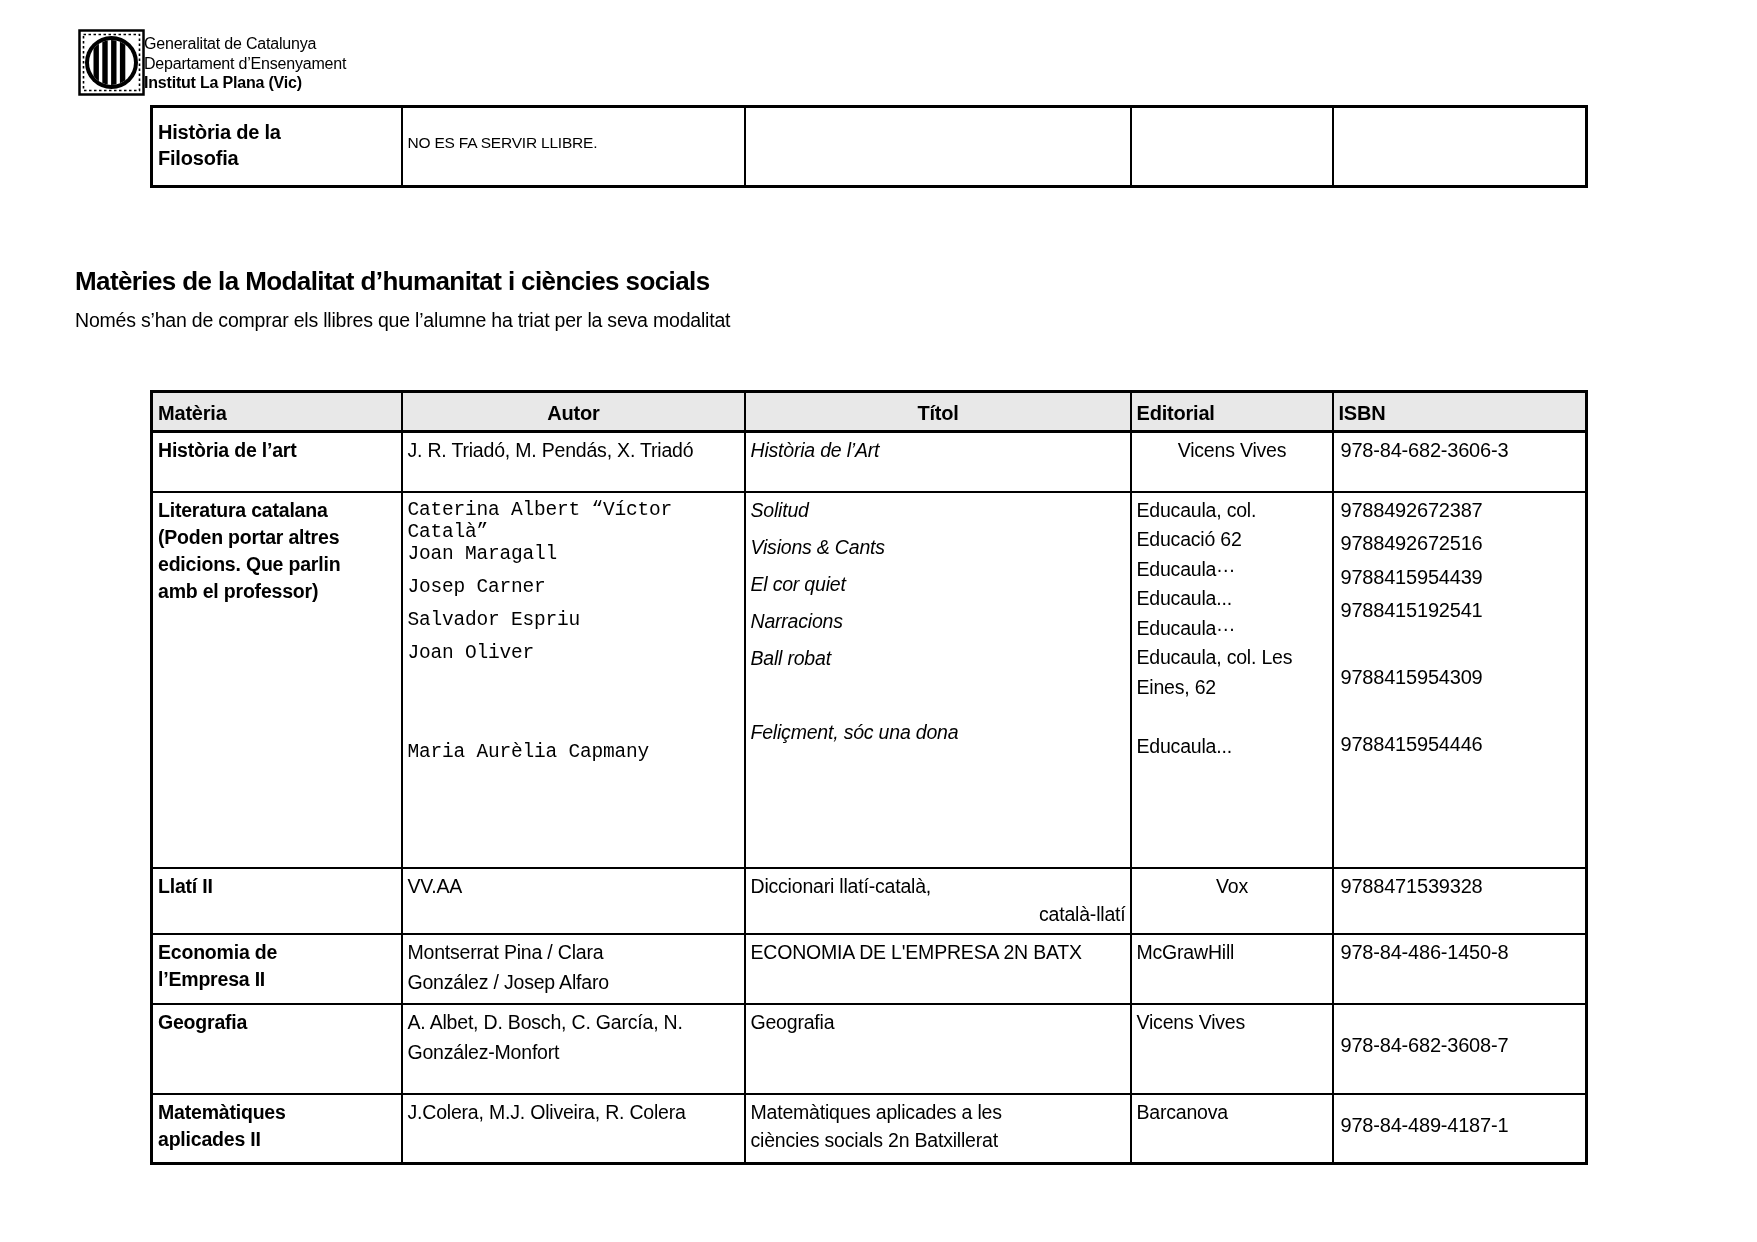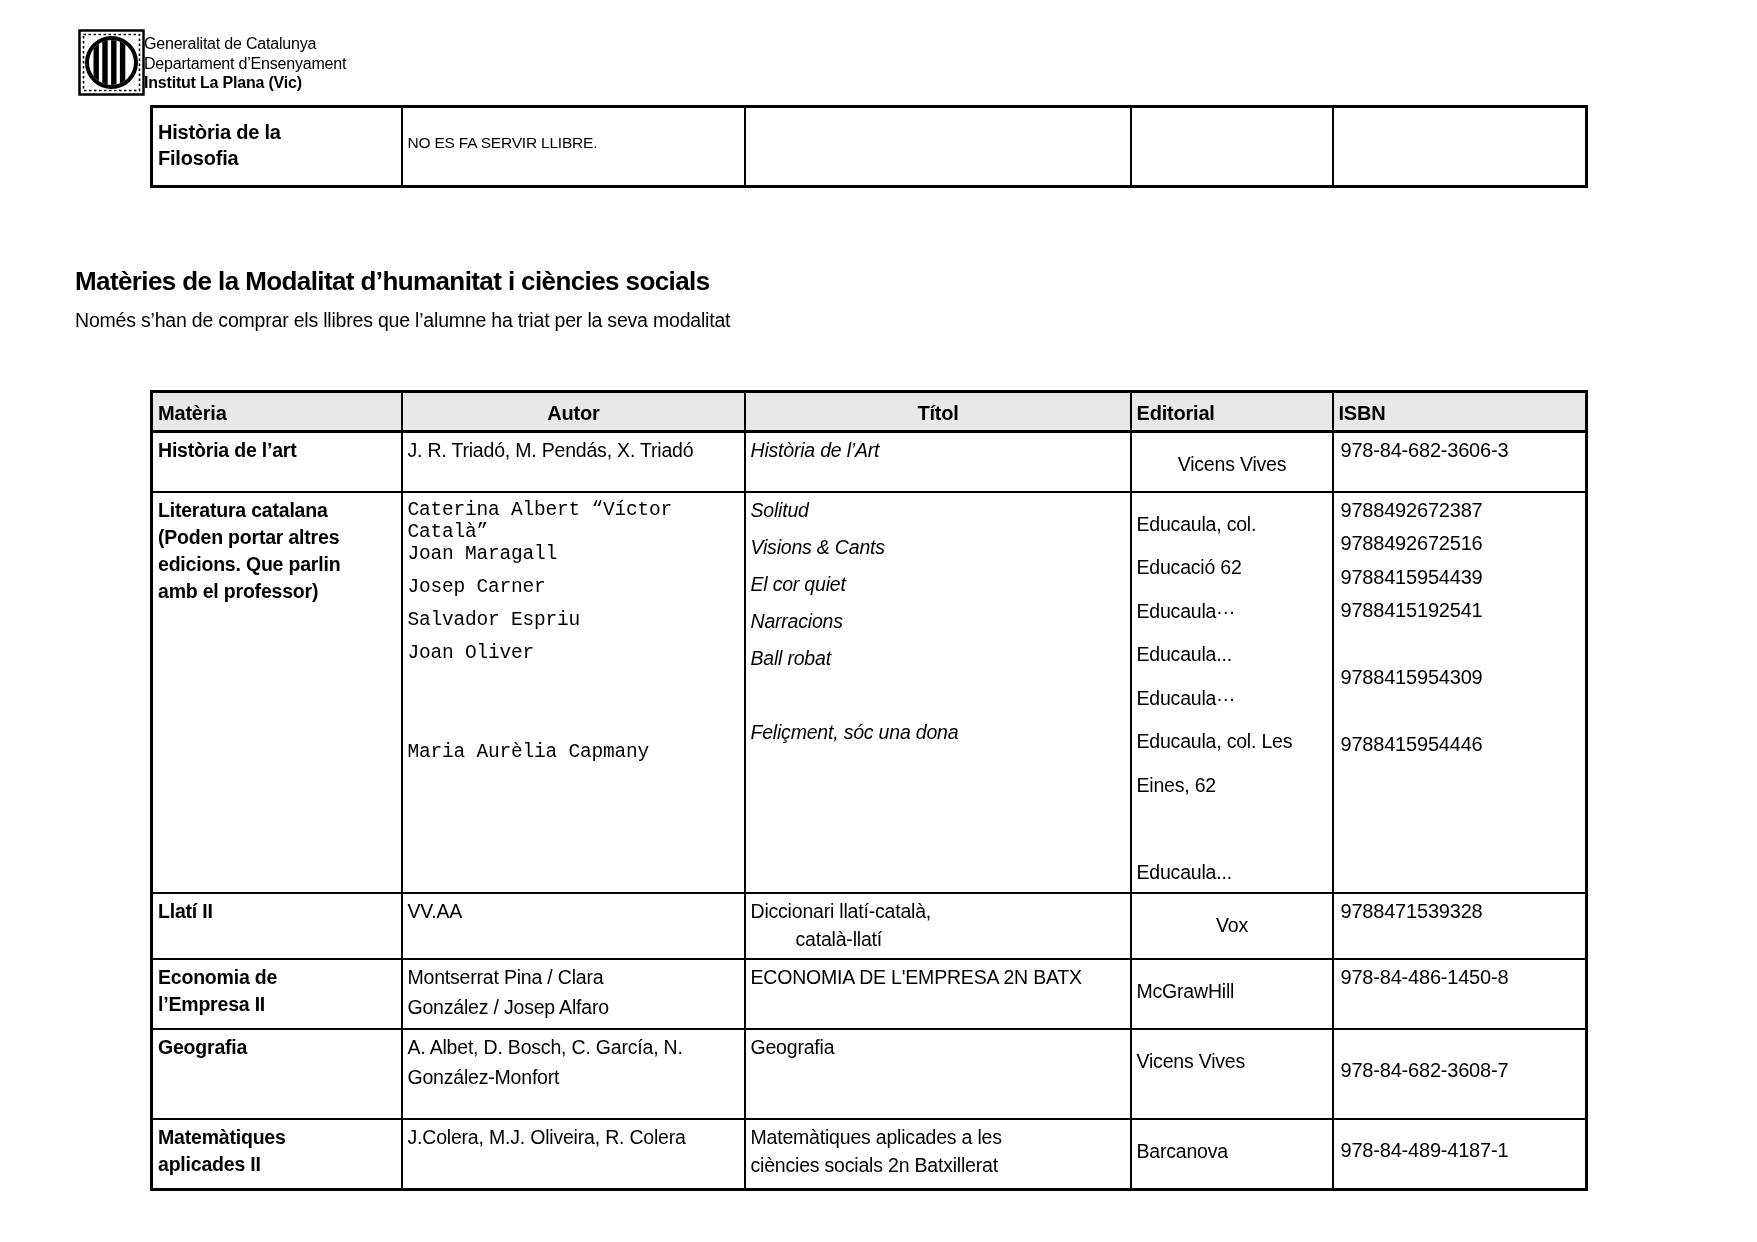--- a/index.html
+++ b/index.html
@@ -28,32 +28,32 @@
   }
   .book-table th:nth-child(2),.book-table th:nth-child(3){text-align:center;}
   .book-table td{vertical-align:top;font-size:19.5px;padding:6px 4px 2px 5px;letter-spacing:-0.2px;}
   .book-table td:nth-child(1){font-weight:bold;}
   .book-table td:nth-child(5){font-size:20px;padding-left:7px;}
   
   .line{min-height:26px;}
   .book-table td:nth-child(1) .line{min-height:27px;}
   .book-table td:nth-child(2) .line{min-height:30px;}
   .book-table td:nth-child(3) .line{min-height:28px;}
-  .book-table td:nth-child(4) .line{min-height:29.5px;margin-top:14px;}
+  .book-table td:nth-child(4) .line{min-height:29.5px;}
   .book-table td:nth-child(5) .line{min-height:33.5px;}
   
   .book-table tbody tr:nth-child(2) td:nth-child(2) .line{min-height:33px;font-family:Liberation Mono, monospace;}
   .book-table tbody tr:nth-child(2) td:nth-child(3) .line{min-height:37px;}
   
   .i{font-style:italic;}
   .sm{font-size:15.5px !important;letter-spacing:-0.4px;margin-left:44px;}
   .ctr{text-align:center;}
   .vmid{vertical-align:middle !important;}
   .reg{font-weight:bold;}
-  .ind{padding-left:45px;}
+  .ind{padding-left:45px;text-align:right;}
 </style>
 </head>
 <body>
 
 <div class="logo">
   <svg width="67" height="67" viewBox="0 0 67 67" xmlns="http://www.w3.org/2000/svg">
     <rect x="1.5" y="1.5" width="64" height="64" fill="#fff" stroke="#000" stroke-width="2.5"></rect>
     <rect x="5.5" y="5.5" width="56" height="56" fill="none" stroke="#000" stroke-width="1.6" stroke-dasharray="2.5 2.5"></rect>
     <circle cx="33.5" cy="33.5" r="26.5" fill="#000"></circle>
     <clipPath id="cc">

